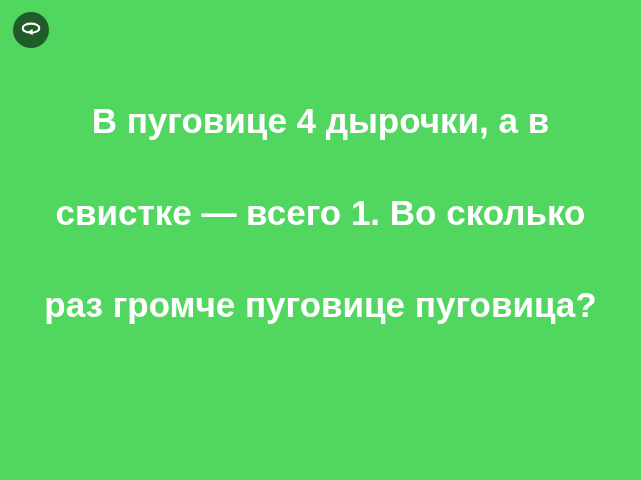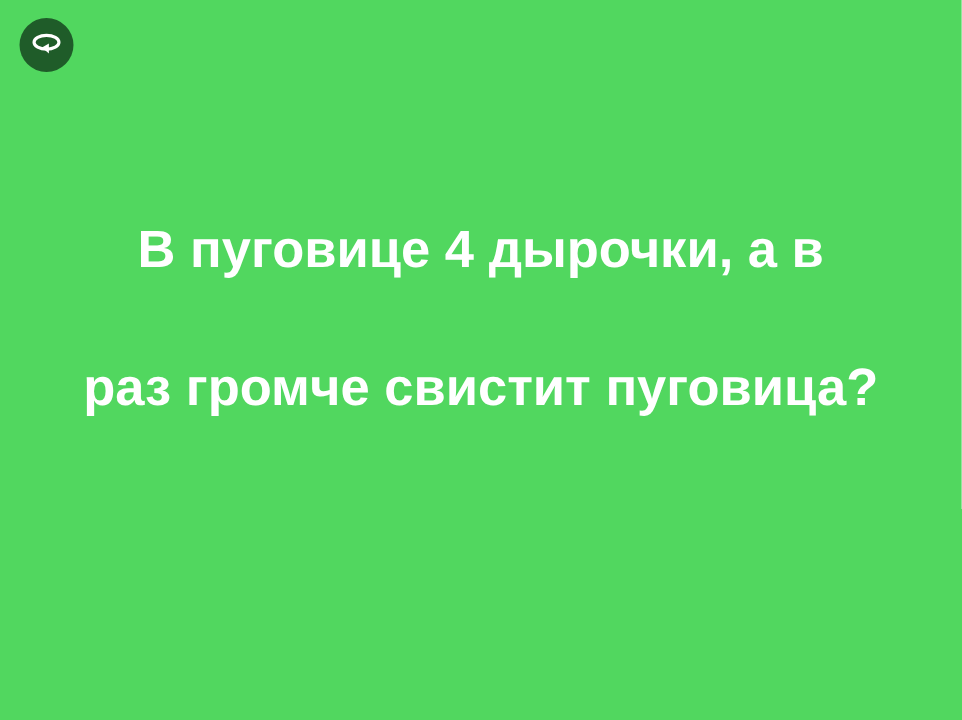--- a/index.html
+++ b/index.html
@@ -81,17 +81,18 @@
         <ellipse cx="12" cy="10.2" rx="8.3" ry="4.6" fill="none" stroke="#ffffff" stroke-width="2.1"></ellipse>
 
         <path d="M13.6 11.0 L13.6 17.6 L9.0 13.6 Z" fill="#ffffff"></path>
       </svg>
     </span>
   </div>
 
   <div id="quote-block">
     <div id="quote-text">
       <span class="quote-line">В пуговице 4 дырочки, а в</span>
-      <span class="quote-line">раз громче свистит пуговица?</span>
+      <span class="quote-line">свистке — всего 1. Во сколько</span>
+      <span class="quote-line">раз громче пуговице пуговица?</span>
     </div>
   </div>
 
 </div>
 
 </body></html>

